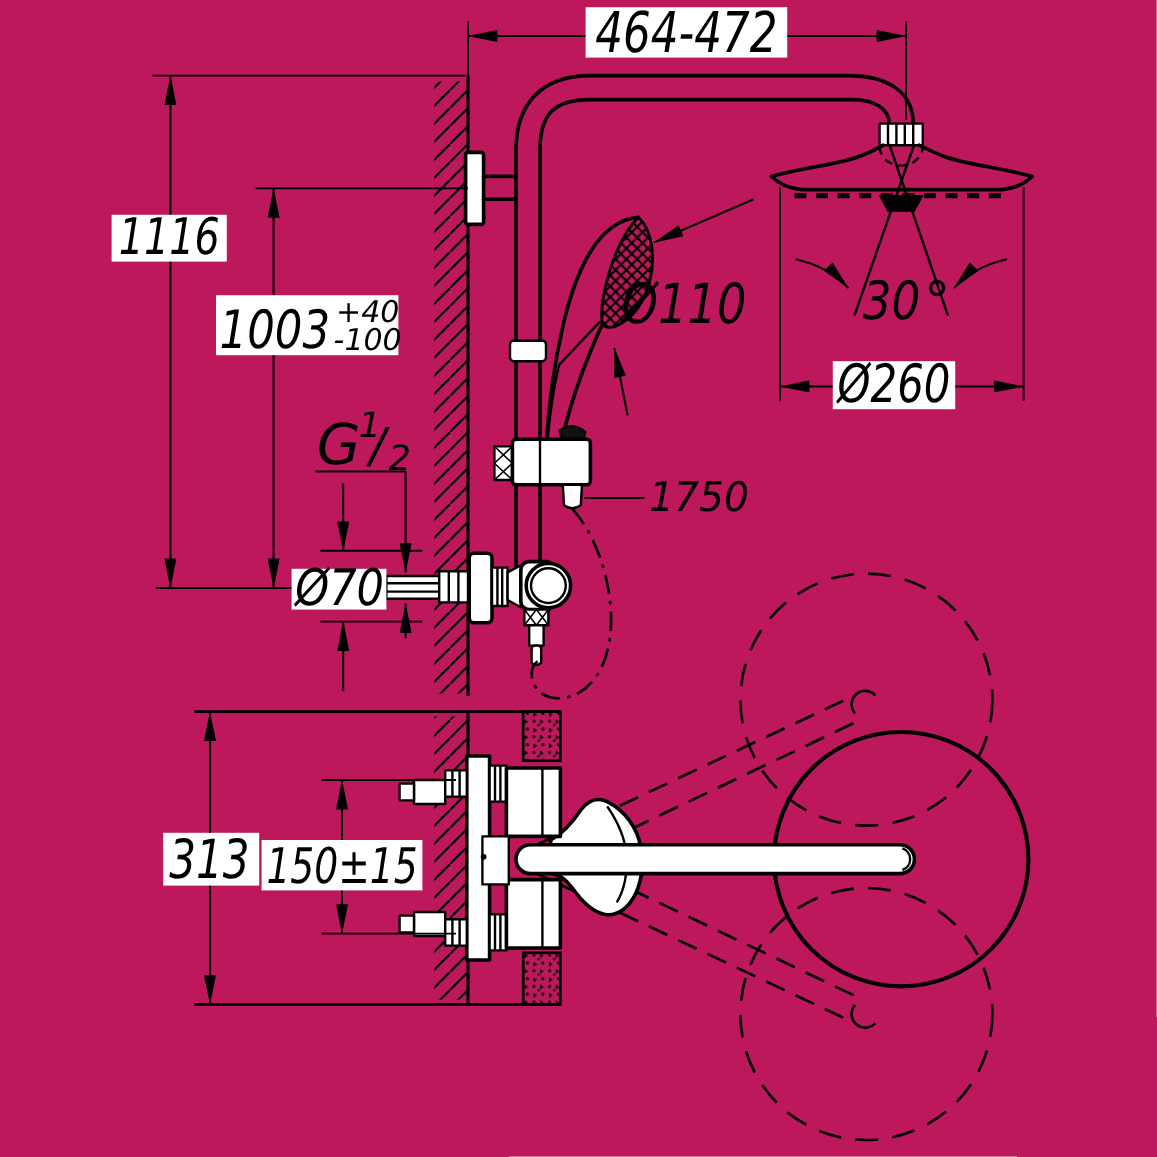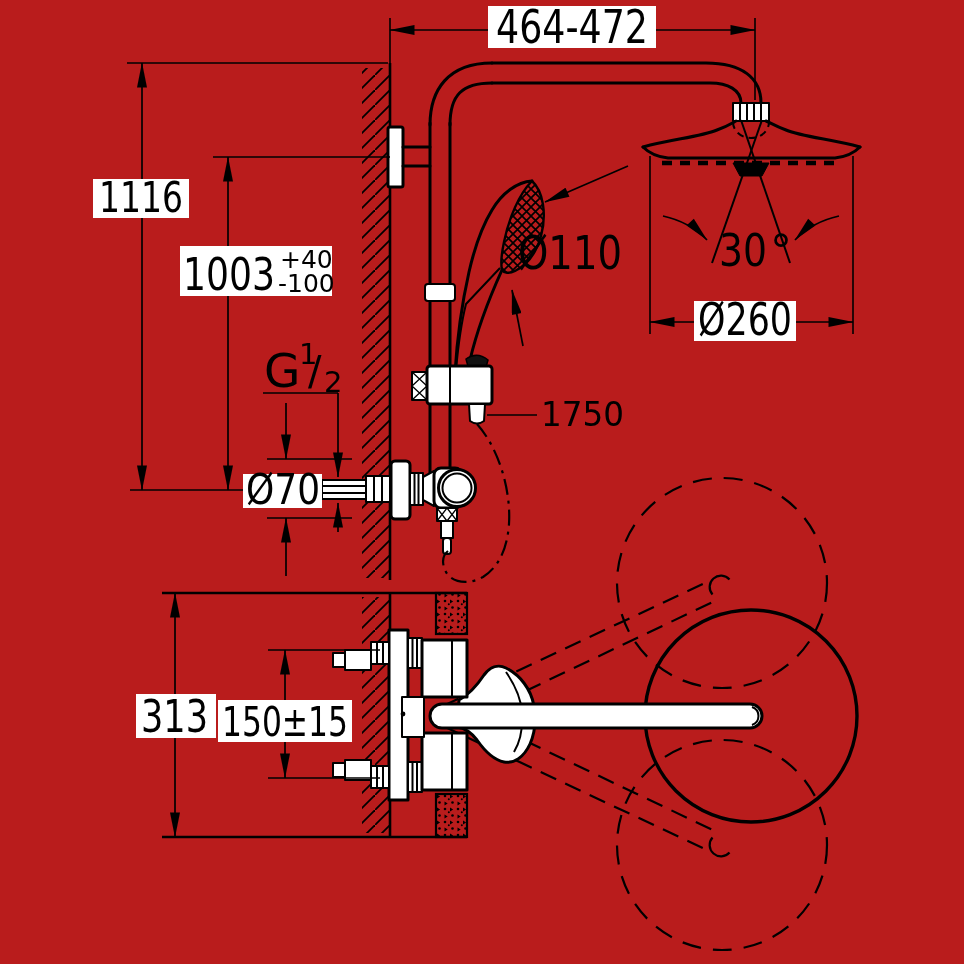--- a/index.html
+++ b/index.html
@@ -1,16 +1,16 @@
 <!DOCTYPE html>
 <html><head>
 <meta charset="utf-8">
 <style>
   html,body{margin:0;padding:0;background:#ffffff;}
-  .stage{width:964px;height:964px;background:#b91c1c;position:relative;overflow:hidden;}
+  .stage{width:964px;height:964px;background:#be185d;position:relative;overflow:hidden;font-style:italic;}
   svg{display:block;}
   text{font-family:"DejaVu Sans","Liberation Sans",sans-serif;fill:#000;}
   .outline{fill:none;stroke:#000;stroke-width:3;stroke-linejoin:round;stroke-linecap:round;}
   .outline2{fill:none;stroke:#000;stroke-width:2;stroke-linejoin:round;}
   .whitepart{fill:#fff;stroke:#000;stroke-width:3;stroke-linejoin:round;}
   .whitepart2{fill:#fff;stroke:#000;stroke-width:2;stroke-linejoin:round;}
   .thin{fill:none;stroke:#000;stroke-width:1.6;}
   .dim{fill:none;stroke:#000;stroke-width:1.7;}
   .bg{fill:#fff;stroke:none;}
 </style>

